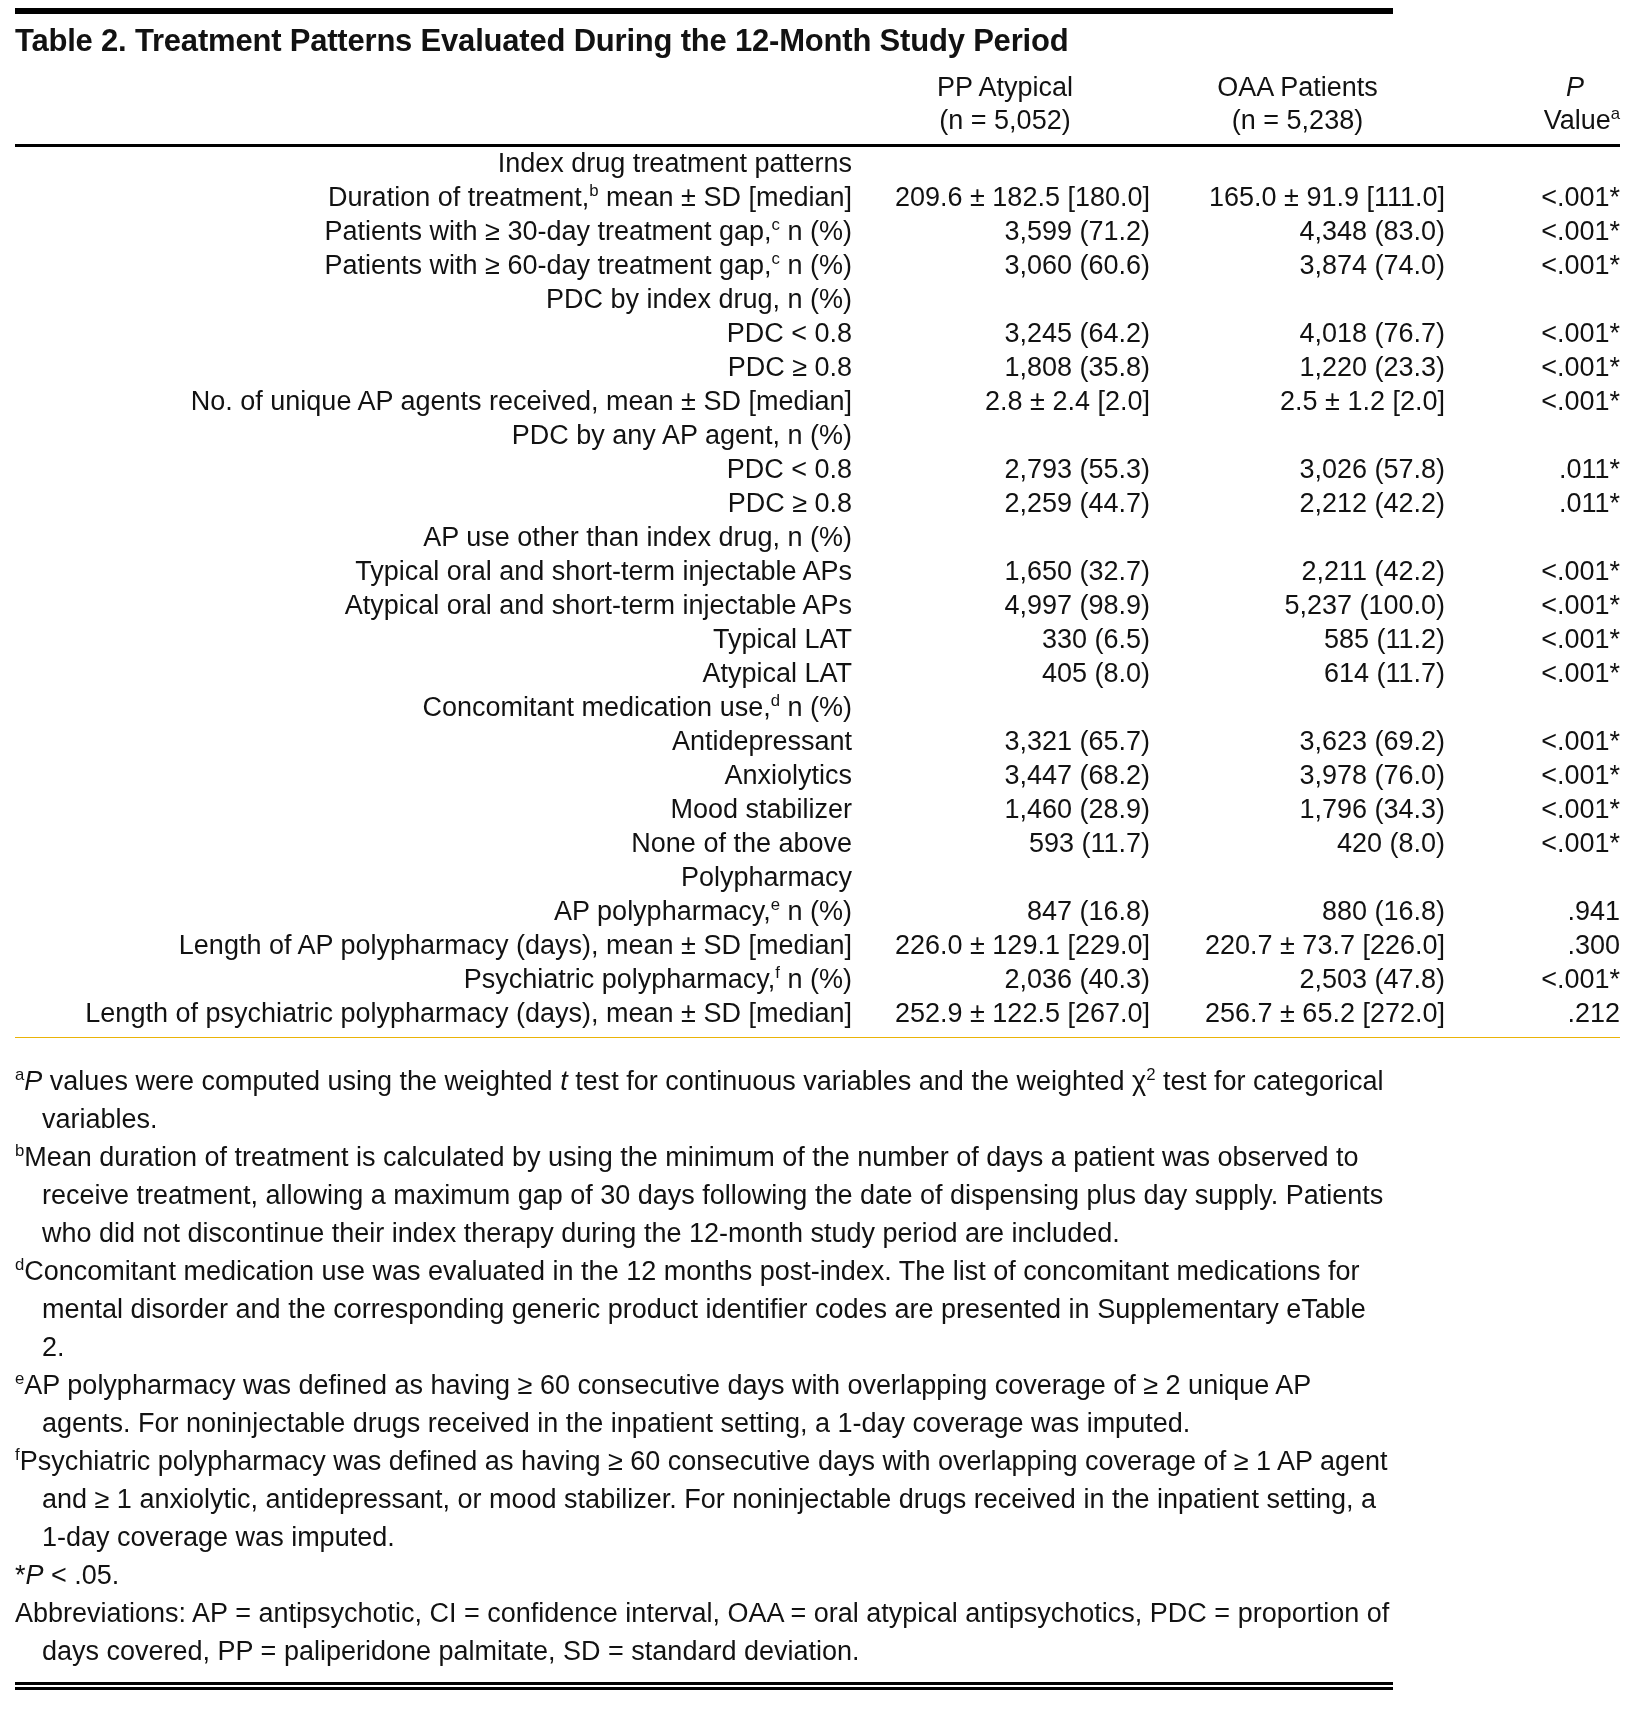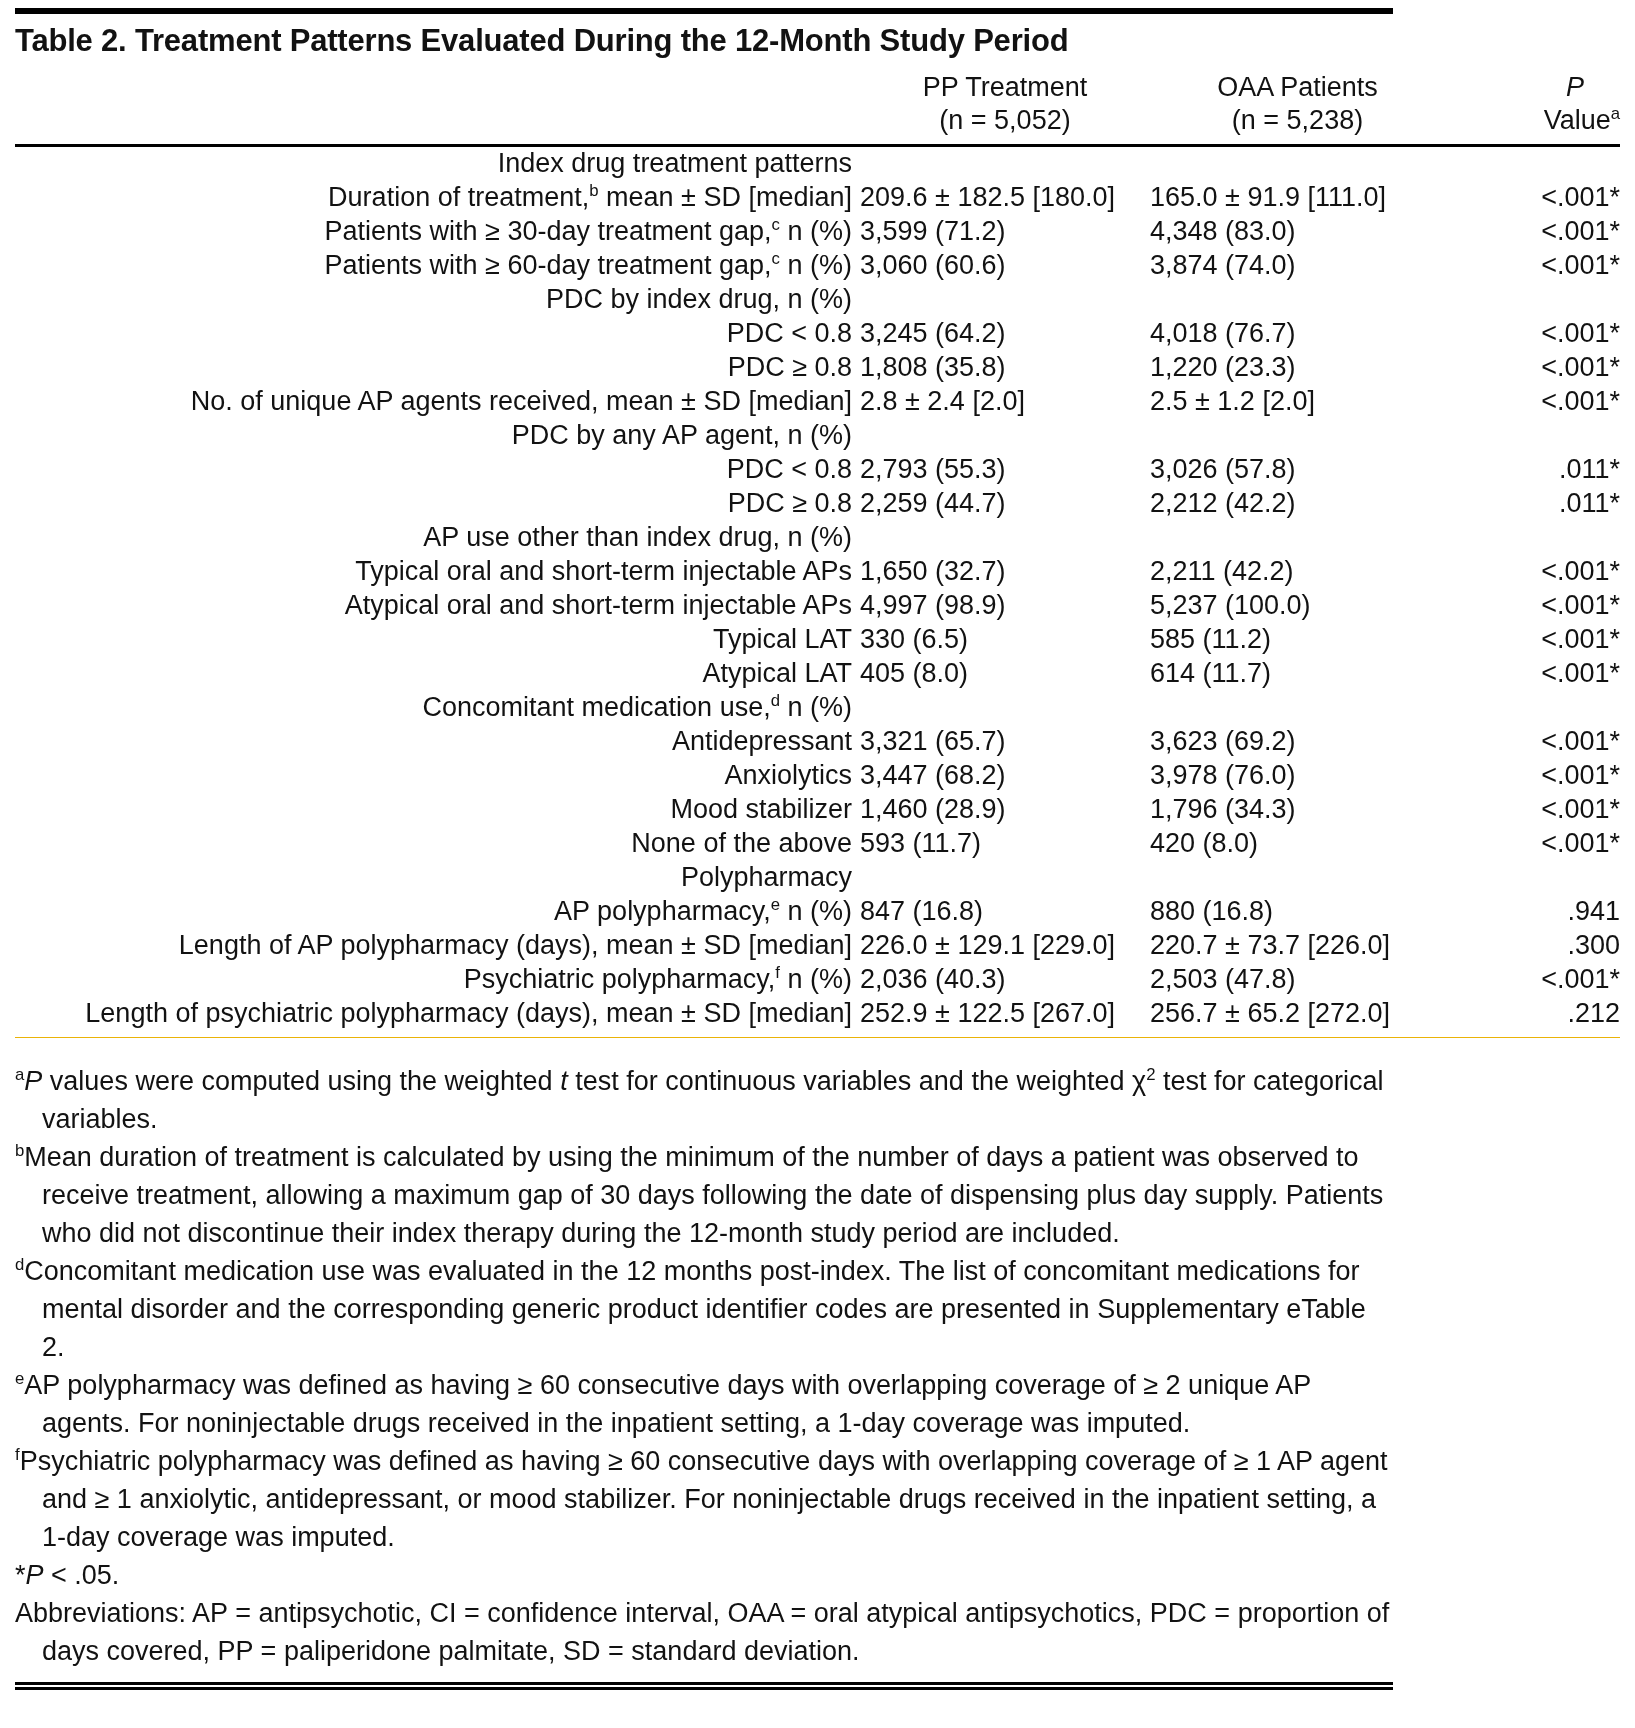--- a/index.html
+++ b/index.html
@@ -34,21 +34,21 @@
   .th-line { display: block; line-height: 33px; }
   th.c { text-align: center; }
   th.pcol { text-align: right; }
   th.pcol .l1 { padding-right: 36px; }
   tbody td {
     padding: 1px 0 2px 0;
     line-height: 31px;
     vertical-align: top;
   }
   td.label { text-align: right; padding-right: 8px; }
-  td.val  { text-align: left; white-space: nowrap; }
+  td.val  { text-align: right; white-space: nowrap; }
   td.pval { text-align: right;  white-space: nowrap; }
   td.i0 { padding-left: 0; }
   td.i1 { padding-left: 34px; }
   td.i2 { padding-left: 68px; }
   tbody tr:last-child td { border-bottom: 1px solid #eab308; padding-bottom: 8px; }
   .footnotes { margin-top: 24px; font-size: 27px; }
   .footnote {
     padding-left: 27px;
     text-indent: -27px;
     line-height: 38px;
@@ -74,21 +74,21 @@
     <colgroup>
       <col style="width:845px">
       <col style="width:290px">
       <col style="width:295px">
       <col style="width:175px">
     </colgroup>
     <thead>
       <tr>
         <th></th>
         <th class="c">
-          <span class="th-line">PP Treatment</span>
+          <span class="th-line">PP Atypical</span>
           <span class="th-line">(n = 5,052)</span>
         </th>
         <th class="c">
           <span class="th-line">OAA Patients</span>
           <span class="th-line">(n = 5,238)</span>
         </th>
         <th class="pcol">
           <span class="th-line l1"><em>P</em></span>
           <span class="th-line">Value<sup>a</sup></span>
         </th>

